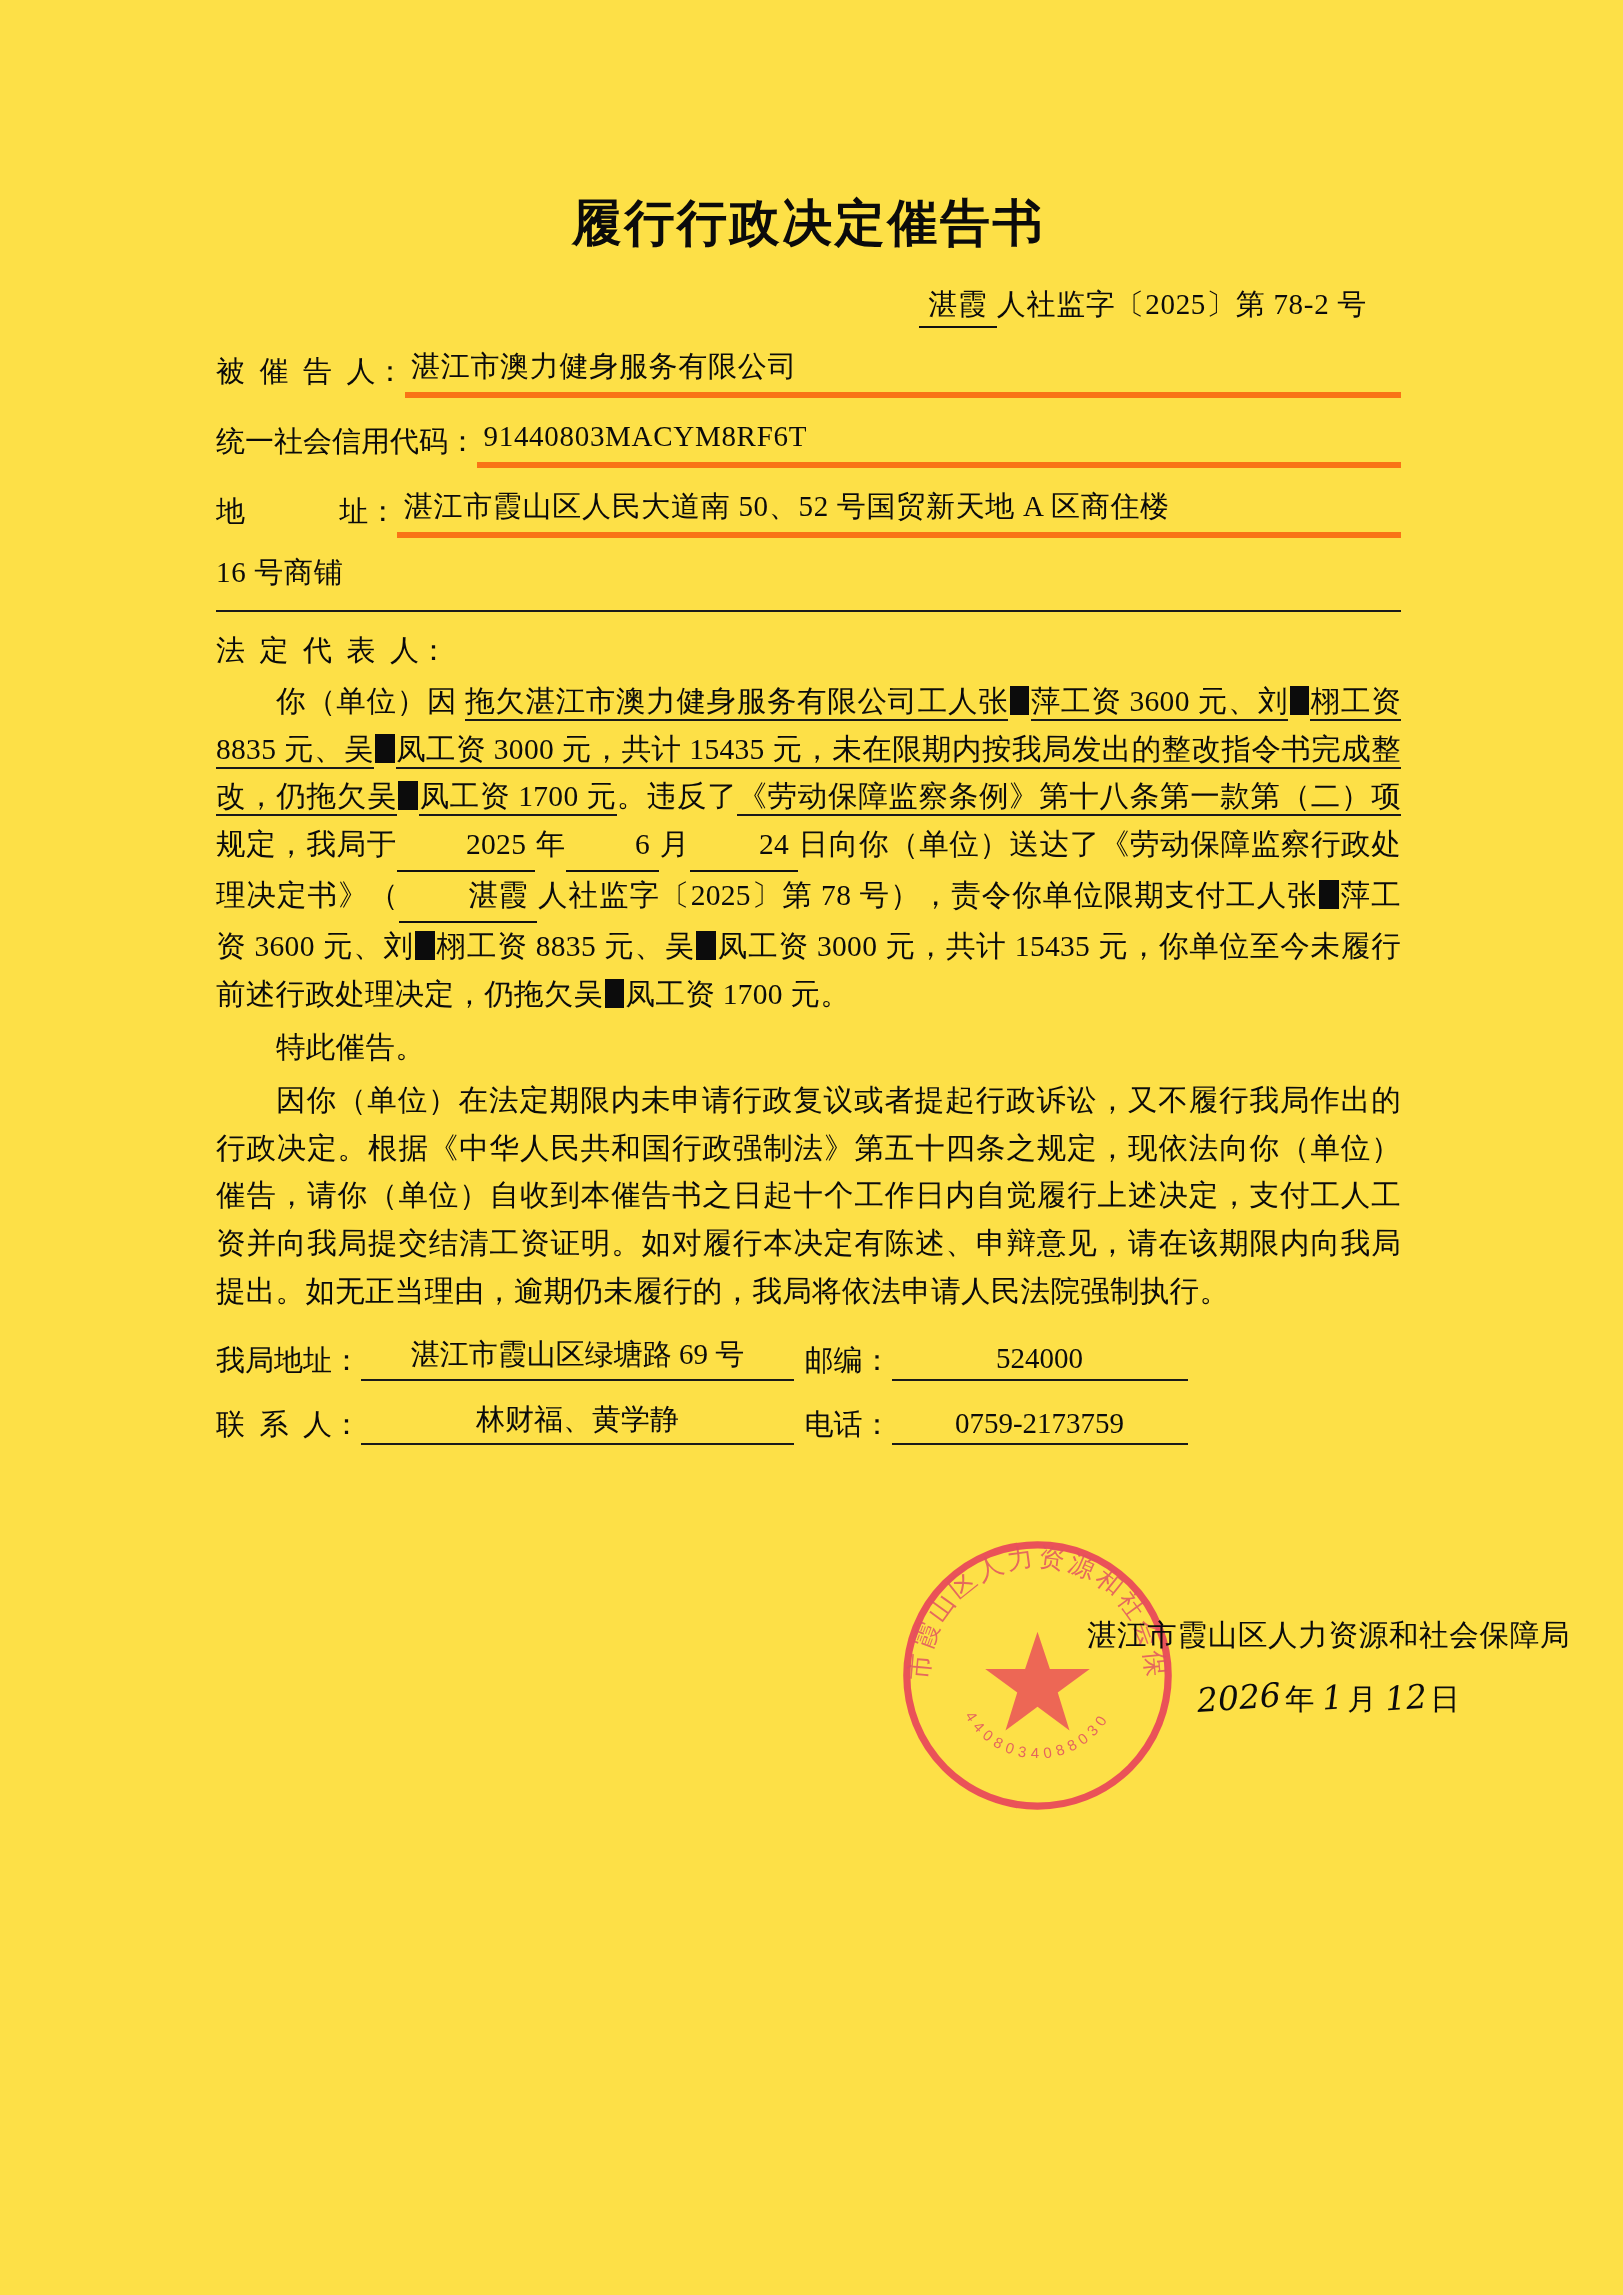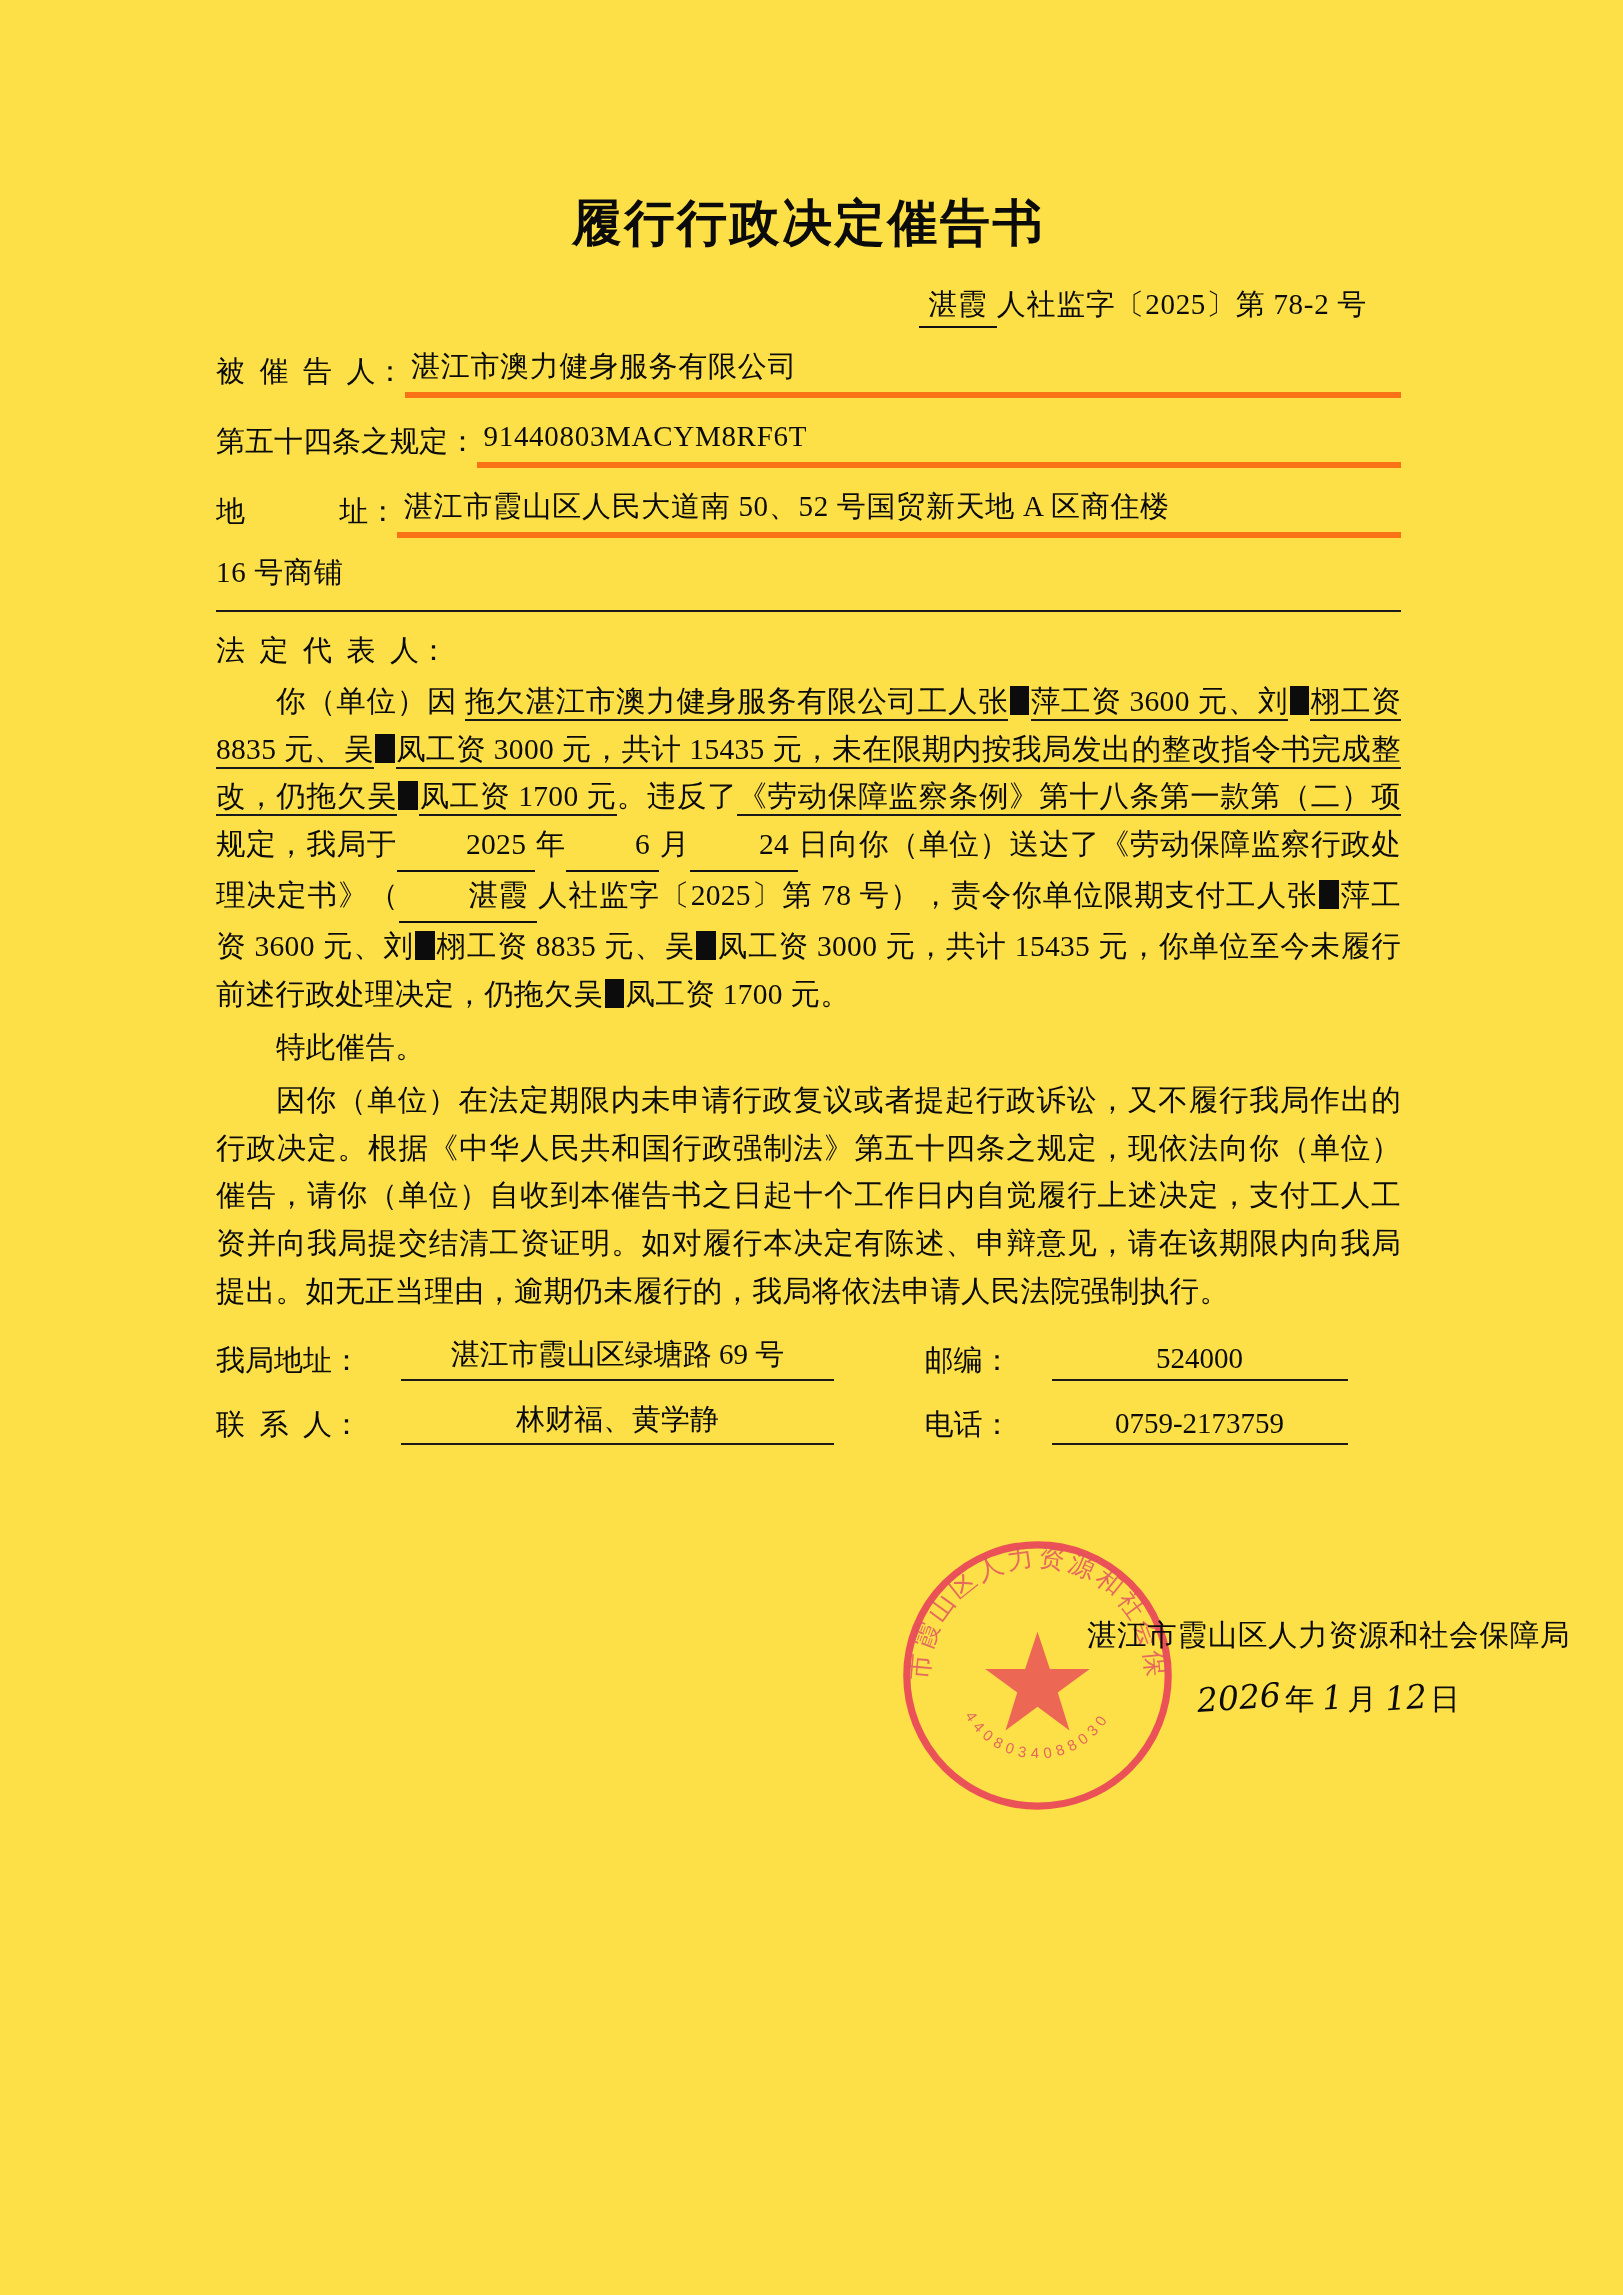--- a/index.html
+++ b/index.html
@@ -103,21 +103,20 @@
     border-bottom: 2px solid #1a1a1a;
     padding-bottom: 2px;
   }
 
   
   .contact-row {
     display: flex;
     align-items: flex-end;
     font-size: 29px;
     margin-top: 19.6px;
-    gap: 40px;
   }
   .c-label { white-space: pre; flex: 0 0 auto; }
   .c-val {
     border-bottom: 2px solid #1a1a1a;
     padding: 0 17px 3.3px 17px;
     text-align: center;
     min-height: 33px;
   }
   .c-val.addr { flex: 0 0 399px; }
   .c-val.zip  { flex: 0 0 262px; }
@@ -176,21 +175,21 @@
     <div class="doc-number">
       <span class="ul-slot">湛霞</span><span>人社监字〔2025〕第 78-2 号</span>
     </div>
 
     <div class="field-row">
       <span class="field-label">被  催  告  人：</span>
       <span class="field-value">湛江市澳力健身服务有限公司</span>
     </div>
 
     <div class="field-row">
-      <span class="field-label">第五十四条之规定：</span>
+      <span class="field-label">统一社会信用代码：</span>
       <span class="field-value">91440803MACYM8RF6T</span>
     </div>
 
     <div class="field-row">
       <span class="field-label">地             址：</span>
       <span class="field-value">湛江市霞山区人民大道南 50、52 号国贸新天地 A 区商住楼</span>
     </div>
 
     <div class="field-cont">16 号商铺</div>
 

